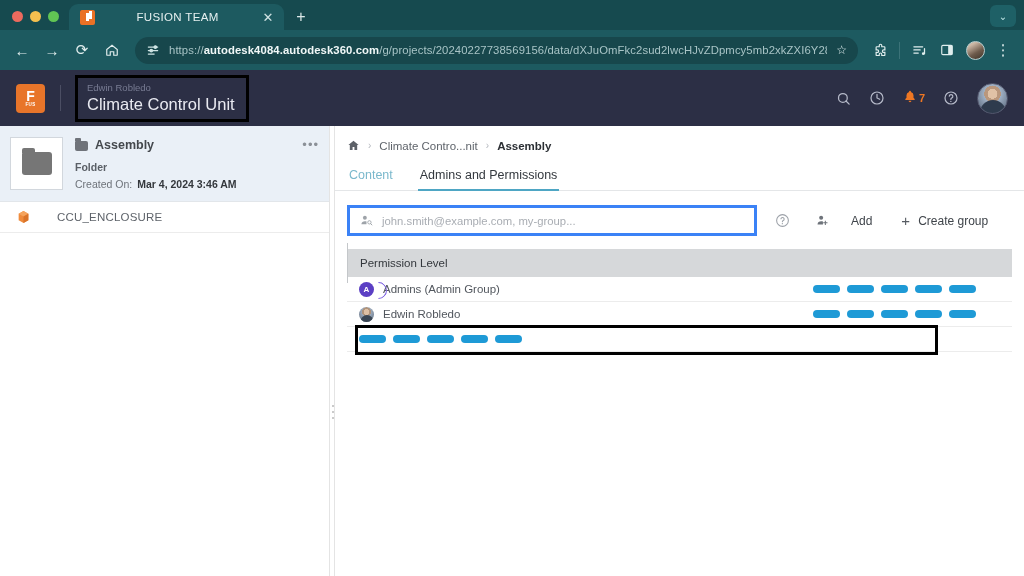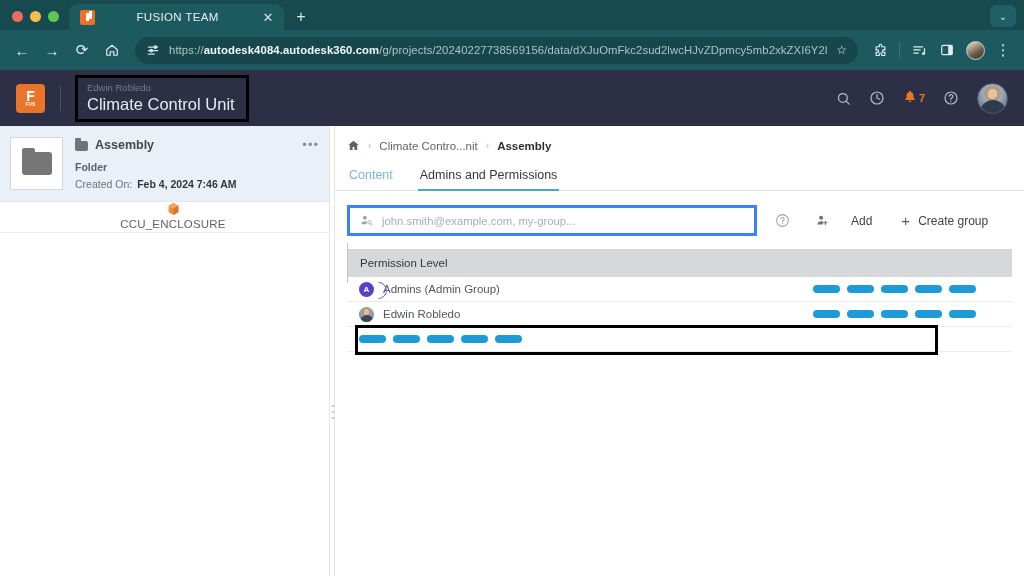--- a/index.html
+++ b/index.html
@@ -152,22 +152,22 @@
     content: ""; position: absolute; top: -3px; left: 0;
     width: 6px; height: 3px; background: #6f737a; border-radius: 1px 1px 0 0;
   }
   .sb-name { font-size: 12.5px; color: #44484d; font-weight: 700; flex: 1; }
   .sb-dots { color: #8b9097; font-size: 13px; letter-spacing: 1px; line-height: 6px; }
   .sb-type { font-size: 10.5px; color: #5a5f66; font-weight: 700; margin-top: 9px; }
   .sb-created { font-size: 10.5px; color: #6e737a; margin-top: 5px; }
   .sb-created b { color: #33373c; font-weight: 700; margin-left: 5px; }
 
   .sb-row {
-    height: 31px; display: flex; align-items: center; gap: 2px;
-    padding: 0 0 0 17px; border-bottom: 1px solid #ececec; flex-direction: column;
+    height: 31px; display: flex; align-items: center; gap: 27px;
+    padding: 0 0 0 17px; border-bottom: 1px solid #ececec;
   }
   .cube {
     width: 13px; height: 14px; flex: none;
   }
   .sb-row-label { font-size: 11.5px; color: #5e636a; letter-spacing: .2px; }
   .sb-fill { flex: 1; }
 
   .splitter {
     width: 6px; background: #fff; border-left: 1px solid #e4e4e4;
     border-right: 1px solid #e4e4e4; flex: none; position: relative;
@@ -384,21 +384,21 @@
         <div class="thumb">
           <span class="thumb-folder"></span>
         </div>
         <div class="sb-info">
           <div class="sb-info-top">
             <span class="sb-folder-icon"></span>
             <span class="sb-name">Assembly</span>
             <span class="sb-dots">•••</span>
           </div>
           <div class="sb-type">Folder</div>
-          <div class="sb-created"><span>Created On:</span><b>Feb 4, 2024 7:46 AM</b></div>
+          <div class="sb-created"><span>Created On:</span><b>Mar 4, 2024 3:46 AM</b></div>
         </div>
       </div>
       <div class="sb-row">
         <span class="cube">
           <svg width="13" height="14" viewBox="0 0 24 26" fill="none">
             <path d="M12 2l9 5v12l-9 5-9-5V7z" fill="#ef8b3c"></path>
             <path d="M12 2l9 5-9 5-9-5z" fill="#f5a45d"></path>
             <path d="M12 12l9-5v12l-9 5z" fill="#d9742a"></path>
           </svg>
         </span>

